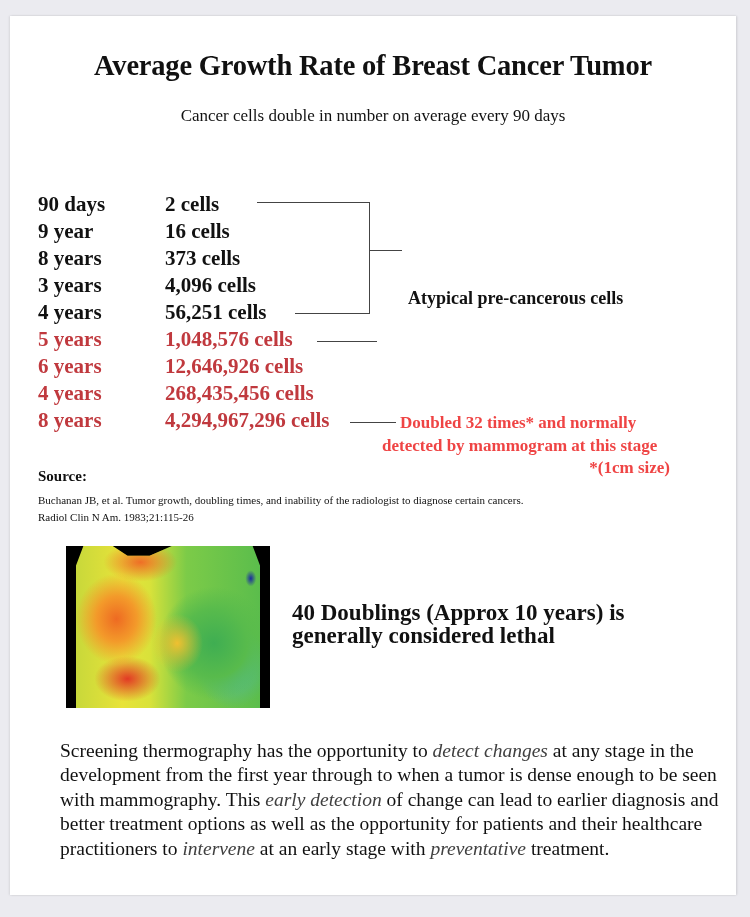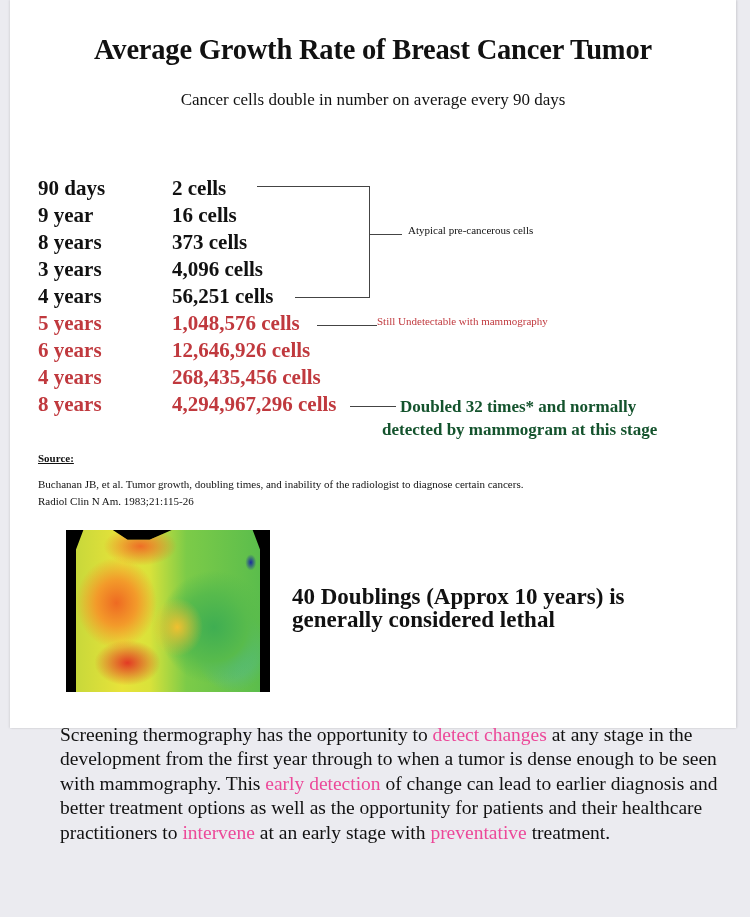--- a/index.html
+++ b/index.html
@@ -4,55 +4,55 @@
   <style>
     html, body { margin: 0; padding: 0; }
     body {
       width: 750px; height: 917px; overflow: hidden;
       background: #ebebf0;
       font-family: "Liberation Serif", serif;
       color: #111;
       position: relative;
     }
     .page {
-      position: absolute; left: 10px; top: 0; width: 726px; height: 728px;
+      position: absolute; left: 10px; top: 16px; width: 726px; height: 879px;
       background: #ffffff;
       box-shadow: 1px 0 2px rgba(0,0,0,0.12), -1px 0 2px rgba(0,0,0,0.08);
     }
     .title {
       position: absolute; left: 0; width: 726px; top: 34px;
       text-align: center; font-weight: bold; font-size: 28.5px;
       letter-spacing: -0.2px; margin: 0;
     }
     .subtitle {
       position: absolute; left: 0; width: 726px; top: 90px;
       text-align: center; font-size: 17px; margin: 0;
     }
     .row {
       position: absolute; left: 0; height: 27px;
       font-weight: bold; font-size: 21px; white-space: nowrap;
     }
     .row .period { position: absolute; left: 28px; }
-    .row .cells { position: absolute; left: 155px; margin-left: 7px; }
+    .row .cells { position: absolute; left: 155px; }
     .row.red { color: #c0393e; }
     .line { position: absolute; background: #444; }
     .note {
-      position: absolute; font-weight: normal; font-size: 11px; white-space: nowrap;
+      position: absolute; font-weight: bold; font-size: 18px; white-space: nowrap; margin-top: 48px;
     }
     .note.red { color: #c0393e; }
     .note-detect {
       position: absolute; left: 372px; top: 396px; width: 320px;
-      font-weight: bold; font-size: 17px; color: #14532d; line-height: 22.5px;
+      font-weight: bold; font-size: 17px; color: #ef4444; line-height: 22.5px;
     }
     .note-detect .l1 { display: block; padding-left: 18px; }
     .note-detect .l2 { display: block; }
     .note-detect .l3 { display: block; text-align: right; padding-right: 32px; }
     .source-label {
       position: absolute; left: 28px; top: 452px;
-      font-weight: bold; font-size: 11px; text-decoration: underline;
+      font-weight: bold; font-size: 15px;
     }
     .source-text {
       position: absolute; left: 28px; top: 476px; width: 680px;
       font-size: 11px; line-height: 16.5px;
     }
     .thermo {
       position: absolute; left: 56px; top: 530px; width: 204px; height: 162px;
       background: #000; overflow: hidden;
     }
     .thermo-body {
@@ -69,21 +69,21 @@
         linear-gradient(90deg, #c8d83a 0%, #e8e33a 25%, #d9e23a 40%, #7ccb48 60%, #5bbd4c 100%);
     }
     .lethal {
       position: absolute; left: 282px; top: 585px; width: 420px;
       font-weight: bold; font-size: 23px; line-height: 23px;
     }
     .para {
       position: absolute; left: 50px; top: 723px; width: 660px;
       font-size: 19.5px; line-height: 24.4px; margin: 0;
     }
-    .para .hl { color: #ec4899; }
+    .para .hl { color: #404040; font-style: italic; }
   </style>
 </head>
 <body>
 
 <div class="page">
   <h1 class="title">Average Growth Rate of Breast Cancer Tumor</h1>
   <p class="subtitle">Cancer cells double in number on average every 90 days</p>
 
   <div class="row" style="top:176px">
     <span class="period">90 days</span>
@@ -122,26 +122,26 @@
     <span class="cells">4,294,967,296 cells</span>
   </div>
 
   <div class="line" style="left:247px; top:186px; width:112px; height:1px;"></div>
   <div class="line" style="left:285px; top:297px; width:74px; height:1px;"></div>
   <div class="line" style="left:359px; top:186px; width:1px; height:112px;"></div>
   <div class="line" style="left:359px; top:234px; width:33px; height:1px;"></div>
   <div class="note" style="left:398px; top:224px;">Atypical pre-cancerous cells</div>
 
   <div class="line" style="left:307px; top:325px; width:60px; height:1px;"></div>
-  <div class="note red" style="left:367px; top:315px;">Still Undetectable with mammography</div>
 
   <div class="line" style="left:340px; top:406px; width:46px; height:1px;"></div>
   <div class="note-detect">
     <span class="l1">Doubled 32 times* and normally</span>
     <span class="l2">detected by mammogram at this stage</span>
+    <span class="l3">*(1cm size)</span>
   </div>
 
   <div class="source-label">Source:</div>
   <div class="source-text">
     <div>Buchanan JB, et al. Tumor growth, doubling times, and inability of the radiologist to diagnose certain cancers.</div>
     <div>Radiol Clin N Am. 1983;21:115-26</div>
   </div>
 
   <div class="thermo">
     <div class="thermo-body"></div>

